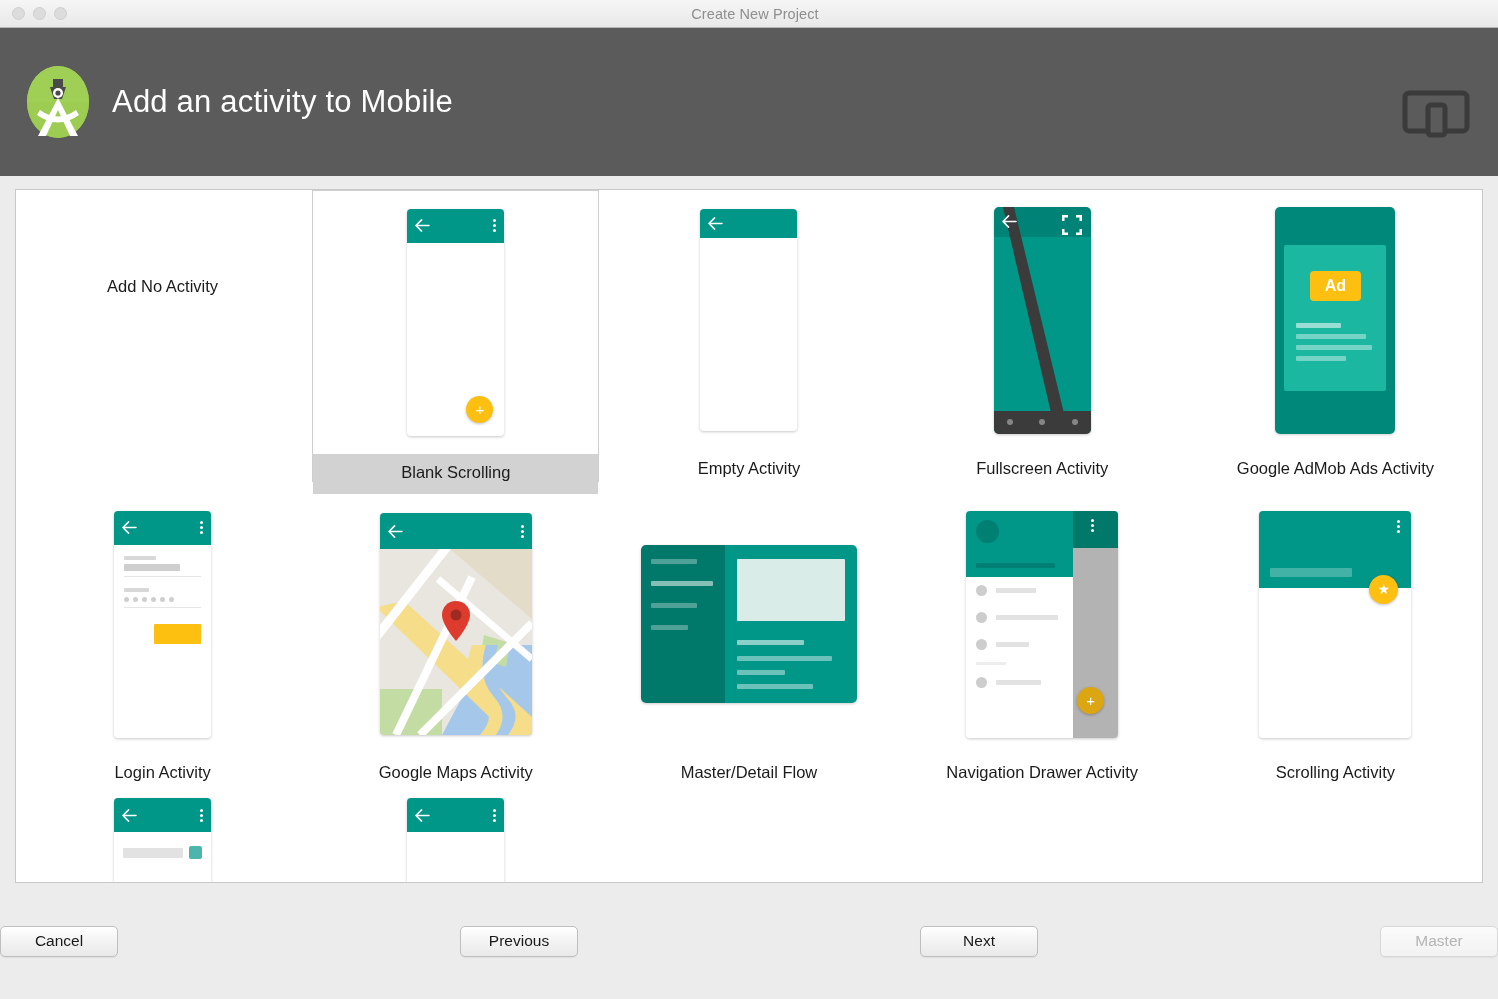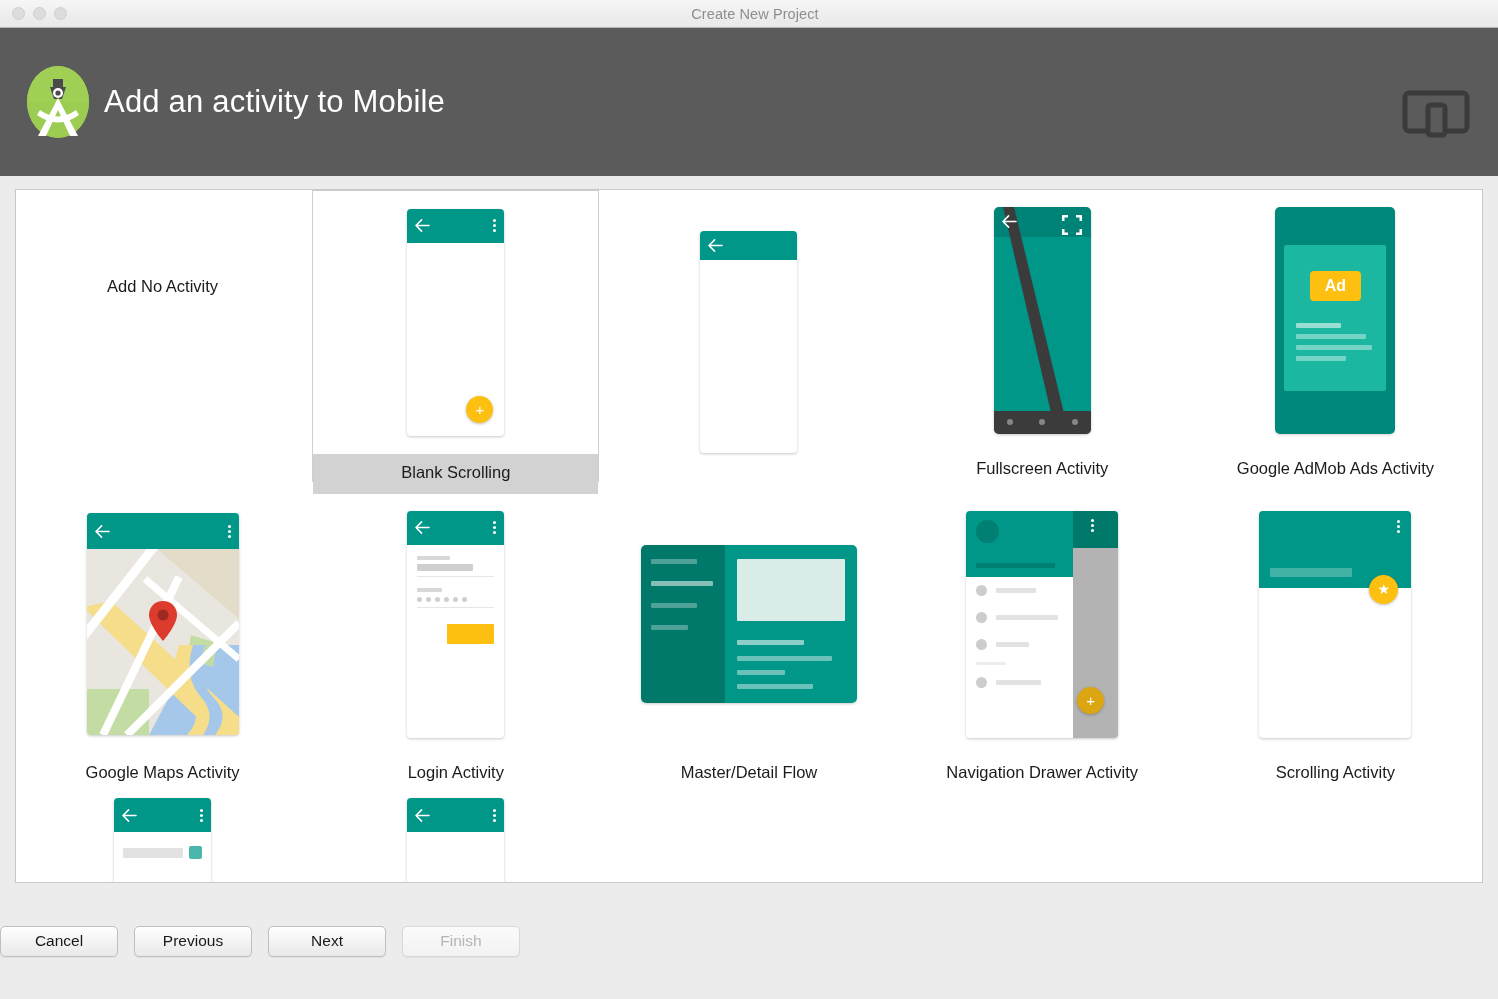--- a/index.html
+++ b/index.html
@@ -34,21 +34,21 @@
   .header {
     height: 148px; width: 100%;
     background: #5b5b5b;
     display: flex; align-items: center;
     padding: 0 30px 0 22px;
     position: relative;
   }
   .logo { width: 72px; height: 80px; flex: 0 0 auto; }
   .header-title {
     color: #ffffff; font-size: 31px; font-weight: 400;
-    margin-left: 10px; letter-spacing: .2px;
+    margin-left: 18px; letter-spacing: .2px;
   }
   .device-icon { position: absolute; right: 28px; top: 62px; }
 
   
   .panel {
     position: absolute; left: 15px; top: 189px;
     width: 1468px; height: 694px;
     background: #ffffff;
     border: 1px solid #c8c8c8;
     overflow: hidden;
@@ -209,22 +209,22 @@
     position: relative; background: #fff;
     box-shadow: 0 1px 3px rgba(0,0,0,.22);
   }
   .scroll .collapse { height: 77px; background: #009688; position: relative; }
   .scroll .titlebar2 { position: absolute; left: 11px; bottom: 11px; width: 54%; height: 9px; background: rgba(255,255,255,.26); border-radius: 1px; }
   .scroll .sdots { position: absolute; right: 11px; top: 9px; }
 
   
   .footer {
     position: absolute; left: 0; right: 0; bottom: 0; height: 116px;
-    display: flex; align-items: center; justify-content: flex-start;
-    padding-right: 25px; gap: 16px;
+    display: flex; align-items: center; justify-content: space-between;
+    gap: 16px;
   }
   .btn {
     min-width: 118px; height: 31px;
     border-radius: 5px;
     border: 1px solid #bfbfbf;
     background: linear-gradient(to bottom, #ffffff 0%, #f3f3f3 50%, #e9e9e9 100%);
     font-size: 15.5px; color: #1a1a1a;
     display: flex; align-items: center; justify-content: center;
     box-shadow: 0 1px 1px rgba(0,0,0,.06);
     font-family: "Liberation Sans", sans-serif;
@@ -297,20 +297,21 @@
       <div class="cell">
         <div class="thumb-area">
           <div class="phone" style="height:222px;">
             <div class="bar short">
               <svg class="arrow" viewBox="0 0 16 14">
                 <path d="M7 1 L1 7 L7 13 M1 7 H15" stroke="#fff" stroke-width="1.7" fill="none" stroke-linecap="round" stroke-linejoin="round"></path>
               </svg>
             </div>
           </div>
         </div>
+        <div class="caption">Empty Activity</div>
       </div>
 
       <div class="cell">
         <div class="thumb-area">
           <div class="fs">
             <svg class="diag" viewBox="0 0 97 227" preserveAspectRatio="none">
               <path d="M20 0 L75 227 L62 227 L9 0 z" fill="#3b3b3b"></path>
             </svg>
             <div class="fs-top">
               <svg class="arrow" viewBox="0 0 16 14" style="position:relative;z-index:3;">
@@ -336,20 +337,54 @@
             <div class="inner">
               <div class="ad-badge">Ad</div>
               <div class="line l1"></div>
               <div class="line l2"></div>
               <div class="line l3"></div>
               <div class="line l4"></div>
             </div>
           </div>
         </div>
         <div class="caption">Google AdMob Ads Activity</div>
+      </div>
+
+      <div class="cell">
+        <div class="thumb-area">
+          <div class="phone login">
+            <div class="bar">
+              <svg class="arrow" viewBox="0 0 16 14">
+                <path d="M7 1 L1 7 L7 13 M1 7 H15" stroke="#fff" stroke-width="1.7" fill="none" stroke-linecap="round" stroke-linejoin="round"></path>
+              </svg>
+              <div class="dots">
+                  <i></i>
+                  <i></i>
+                  <i></i>
+                </div>
+            </div>
+            <div style="padding:11px 10px 0 10px;">
+              <div class="field-label" style="width:42%;"></div>
+              <div class="field-val" style="width:72%;"></div>
+              <div class="underline"></div>
+              <div class="field-label" style="width:32%;margin-top:11px;"></div>
+              <div class="pwdots">
+                  <i></i>
+                  <i></i>
+                  <i></i>
+                  <i></i>
+                  <i></i>
+                  <i></i>
+                </div>
+              <div class="underline"></div>
+              <div class="submit"></div>
+            </div>
+          </div>
+        </div>
+        <div class="caption">Login Activity</div>
       </div>
 
       <div class="cell">
         <div class="thumb-area">
           <div class="maps">
             <div class="bar">
               <svg class="arrow" viewBox="0 0 16 14">
                 <path d="M7 1 L1 7 L7 13 M1 7 H15" stroke="#fff" stroke-width="1.7" fill="none" stroke-linecap="round" stroke-linejoin="round"></path>
               </svg>
               <div class="dots">
@@ -382,54 +417,20 @@
                 <circle cx="76" cy="66" r="5.5" fill="#9e2a21"></circle>
               </g>
             </svg>
           </div>
         </div>
         <div class="caption">Google Maps Activity</div>
       </div>
 
       <div class="cell">
         <div class="thumb-area">
-          <div class="phone login">
-            <div class="bar">
-              <svg class="arrow" viewBox="0 0 16 14">
-                <path d="M7 1 L1 7 L7 13 M1 7 H15" stroke="#fff" stroke-width="1.7" fill="none" stroke-linecap="round" stroke-linejoin="round"></path>
-              </svg>
-              <div class="dots">
-                  <i></i>
-                  <i></i>
-                  <i></i>
-                </div>
-            </div>
-            <div style="padding:11px 10px 0 10px;">
-              <div class="field-label" style="width:42%;"></div>
-              <div class="field-val" style="width:72%;"></div>
-              <div class="underline"></div>
-              <div class="field-label" style="width:32%;margin-top:11px;"></div>
-              <div class="pwdots">
-                  <i></i>
-                  <i></i>
-                  <i></i>
-                  <i></i>
-                  <i></i>
-                  <i></i>
-                </div>
-              <div class="underline"></div>
-              <div class="submit"></div>
-            </div>
-          </div>
-        </div>
-        <div class="caption">Login Activity</div>
-      </div>
-
-      <div class="cell">
-        <div class="thumb-area">
           <div class="md">
             <div class="left">
               <div class="li"></div>
               <div class="li hl"></div>
               <div class="li"></div>
               <div class="li" style="width:58%;"></div>
             </div>
             <div class="right">
               <div class="imgbox"></div>
               <div class="rline" style="width:62%;margin-top:19px;background:rgba(255,255,255,.55);"></div>
@@ -545,16 +546,16 @@
       <div class="cell"></div>
       <div class="cell"></div>
       <div class="cell"></div>
     </div>
   </div>
 
   <div class="footer">
     <div class="btn">Cancel</div>
     <div class="btn">Previous</div>
     <div class="btn">Next</div>
-    <div class="btn disabled">Finish</div>
+    <div class="btn disabled">Master</div>
   </div>
 
 </div>
 
 </body></html>

